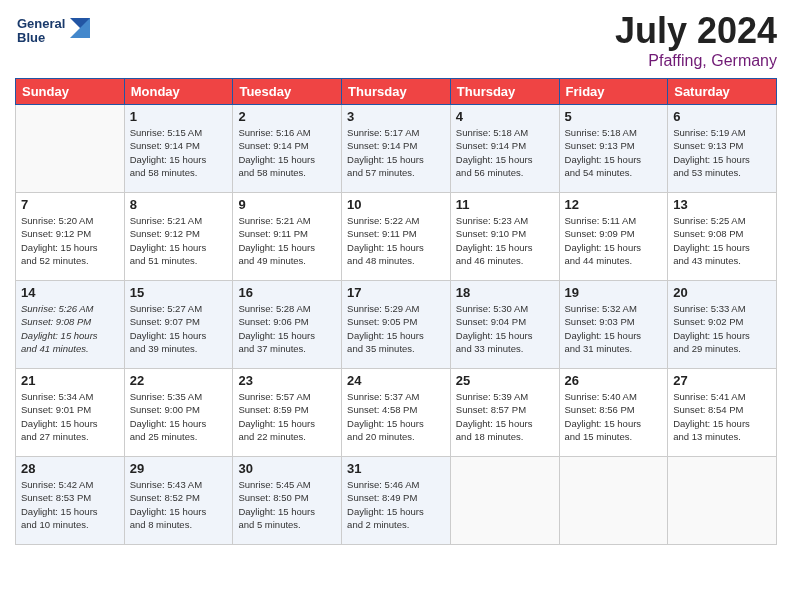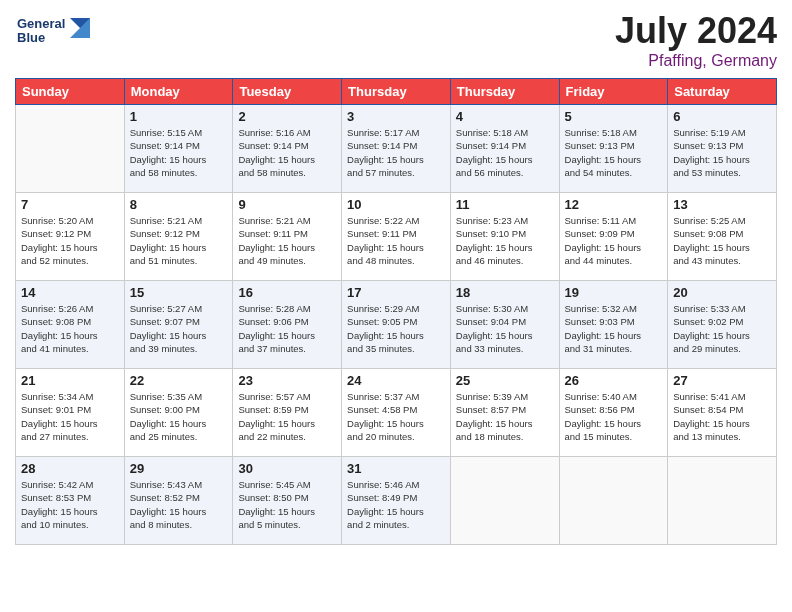--- a/index.html
+++ b/index.html
@@ -205,21 +205,21 @@
             <span class="day-number">13</span>
             <div class="day-info" style="white-space: pre-line;">Sunrise: 5:25 AM
 Sunset: 9:08 PM
 Daylight: 15 hours
 and 43 minutes.</div>
           </td>
         </tr>
         <tr class="row-stripe">
           <td>
             <span class="day-number">14</span>
-            <div class="day-info" style="white-space: pre-line;">Sunrise: 5:26 AM
+            <div class="day-info" style="white-space: pre-line; font-style: italic;">Sunrise: 5:26 AM
 Sunset: 9:08 PM
 Daylight: 15 hours
 and 41 minutes.</div>
           </td>
           <td>
             <span class="day-number">15</span>
             <div class="day-info" style="white-space: pre-line;">Sunrise: 5:27 AM
 Sunset: 9:07 PM
 Daylight: 15 hours
 and 39 minutes.</div>

